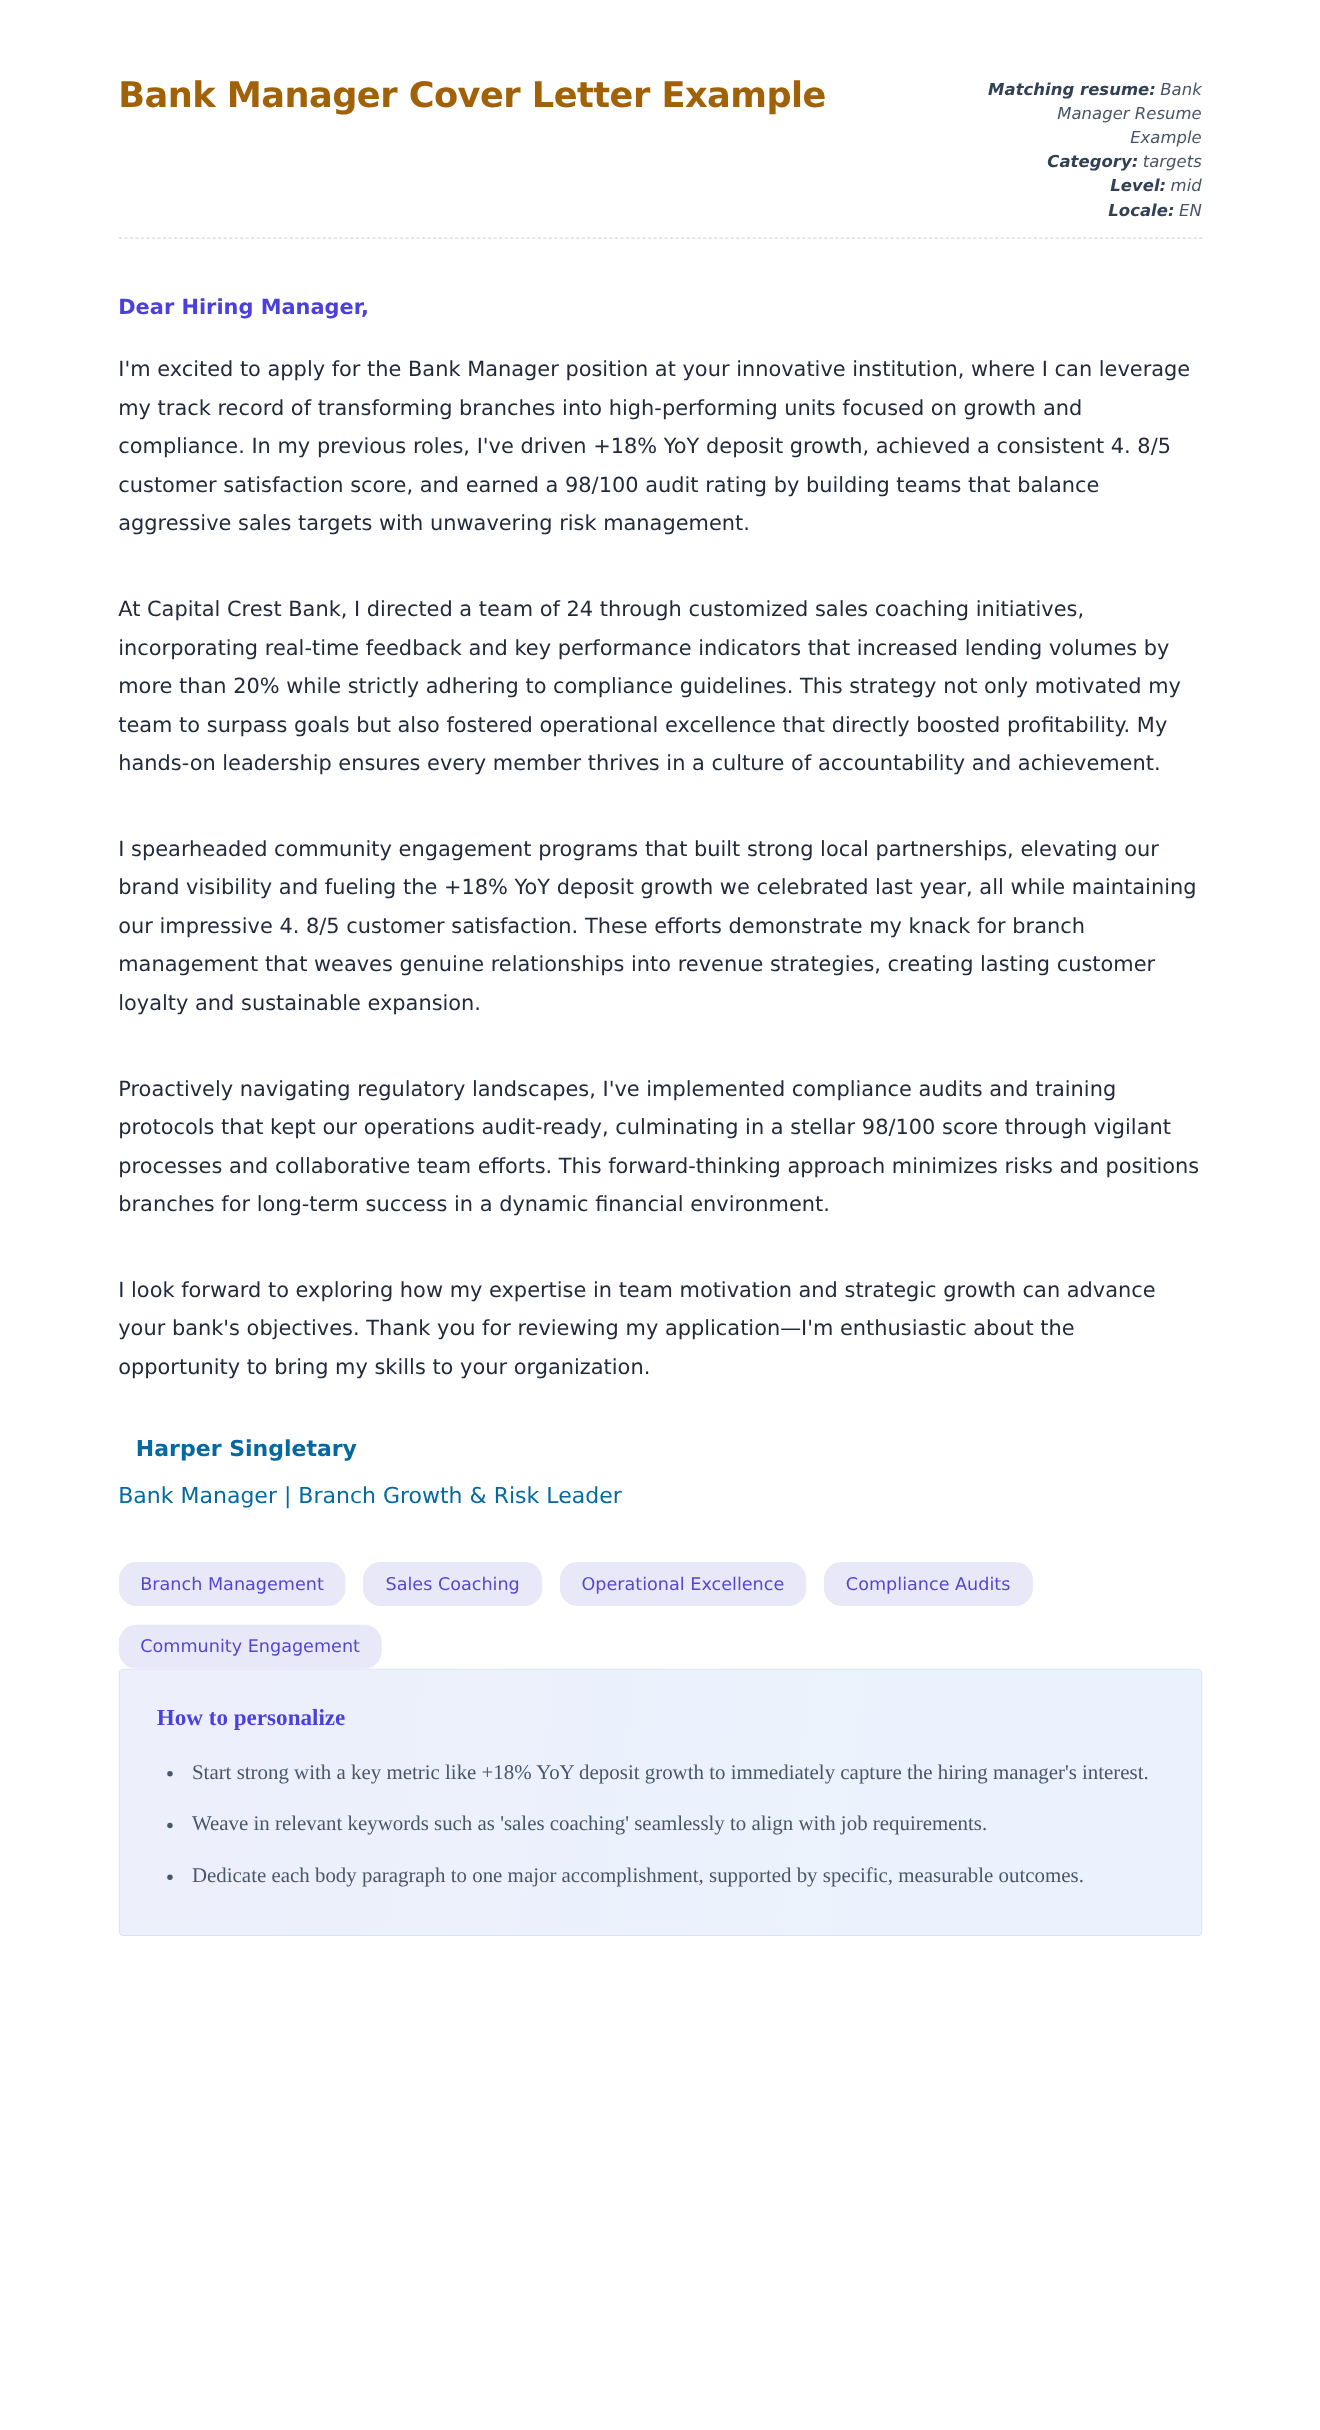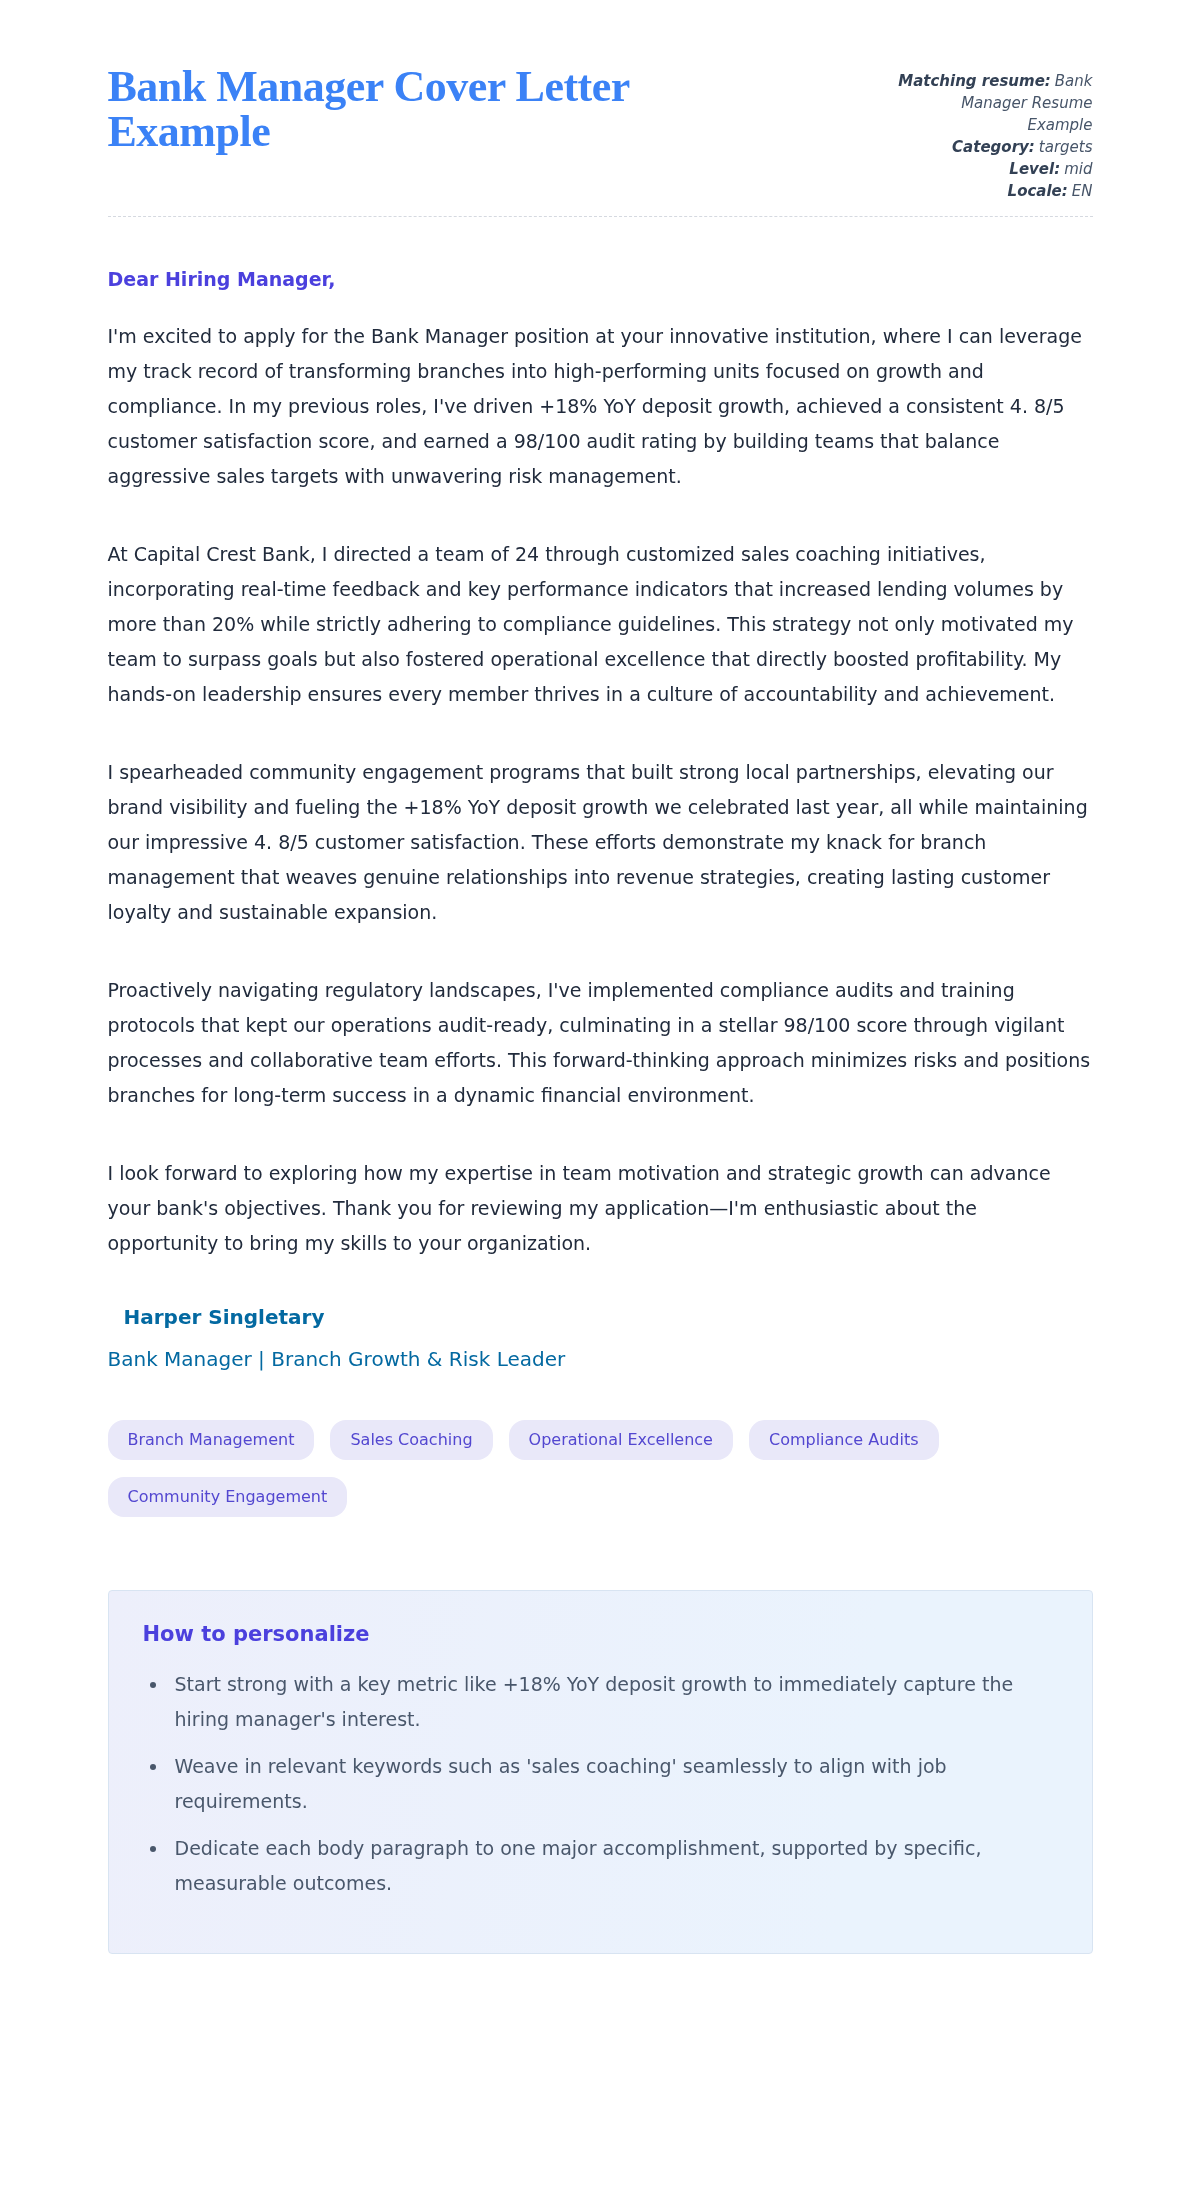--- a/index.html
+++ b/index.html
@@ -13,26 +13,25 @@
     width: 985px;
     margin: 0 auto;
     padding: 64px 0 66px;
   }
 
   
   .header { display: flex; justify-content: space-between; align-items: flex-start; }
   .page-title {
     margin: 0;
     max-width: 690px;
-    font-size: 44px;
+    font-size: 32px;
     line-height: 45px;
     font-weight: 700;
-    color: #3b82f6;
+    color: #a16207;
     letter-spacing: -0.5px;
-    font-family: Liberation Serif, serif;
   }
   .page-subtitle {
     margin: 8px 0 0;
     max-width: 710px;
     font-size: 24px;
     line-height: 37px;
     font-weight: 700;
     color: #334155;
     letter-spacing: -0.2px;
   }
@@ -72,25 +71,25 @@
     color: #5347d0;
     font-size: 16px;
     line-height: 16px;
     padding: 12px 20px;
     border-radius: 16px;
     cursor: pointer;
   }
 
   
   .tip-box {
-    margin-top: 73px;
     border: 1px solid #d8e4f2;
     border-radius: 4px;
     background: linear-gradient(98deg, #edeffb 0%, #eaf3fd 75%);
-    padding: 30px 34px 52px;
+    padding: 30px 34px 36px;
+    font-family: Liberation Serif, serif;
   }
   .tip-title { margin: 0; font-size: 21px; line-height: 26px; font-weight: 700; color: #4b40dd; }
   .tip-list {
     margin: 20px 0 0;
     padding: 0 0 0 26px;
     font-size: 19px;
     line-height: 35px;
     color: #49576b;
   }
   .tip-list li { margin: 0 0 12px; padding-left: 6px; }

